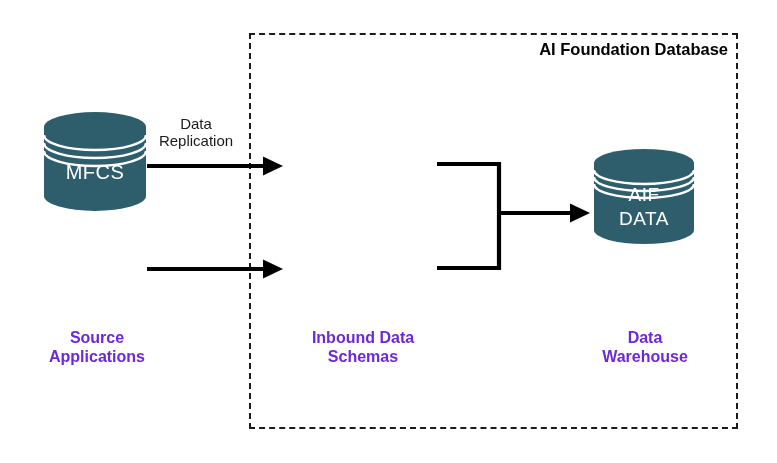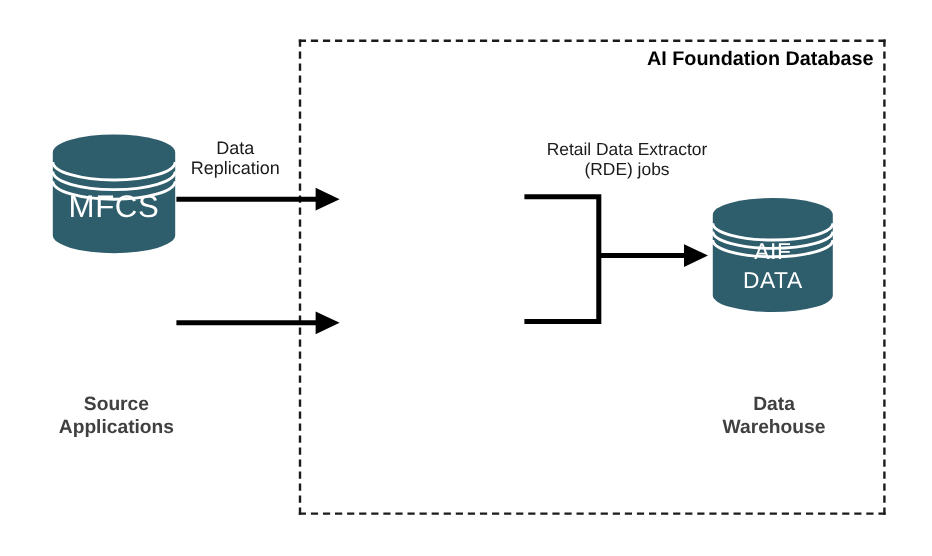--- a/index.html
+++ b/index.html
@@ -31,40 +31,40 @@
   }
   .cyl{
     position:absolute;
     z-index:3;
   }
   .cyl-shape{position:absolute;left:0;top:0;width:100%;height:100%;}
   .cyl-label{
     position:absolute;inset:0;
     display:flex;align-items:center;justify-content:center;
     color:#ffffff;
-    font-size:26px;
+    font-size:20px;
     text-align:center;
     white-space:pre-line;
     padding-top:22px;
     box-sizing:border-box;
     letter-spacing:0.5px;
   }
   .cyl-label.small{font-size:19px;line-height:24px;padding-top:20px;}
   .edge-label{
     position:absolute;
     color:#1a1a1a;
     font-size:15px;
     line-height:16.5px;
     text-align:center;
     white-space:pre-line;
     z-index:4;
   }
   .group-label{
     position:absolute;
-    color:#404040;
+    color:#6d28d9;
     font-size:16px;
     font-weight:bold;
     line-height:19px;
     text-align:center;
     white-space:pre-line;
     z-index:4;
   }
 </style>
 </head>
 <body>
@@ -101,37 +101,37 @@
           <path d="M2,25 A51,15 0 0 0 104,25" fill="none" stroke="#FFFFFF" stroke-width="2.4"></path>
           <path d="M2,33 A51,15 0 0 0 104,33" fill="none" stroke="#FFFFFF" stroke-width="2.4"></path>
           <path d="M2,41 A51,15 0 0 0 104,41" fill="none" stroke="#FFFFFF" stroke-width="2.4"></path>
         </svg></div>
     <div class="cyl-label">MFCS</div>
   </div>
 
 
 
 
-  <div class="cyl" style="left:592px;top:163px;width:104px;height:99px">
+  <div class="cyl" style="left:592px;top:147px;width:104px;height:99px">
     <div class="cyl-shape"><svg width="104" height="99" viewBox="0 0 104 99" xmlns="http://www.w3.org/2000/svg">
           <path d="M2,16 A50,14 0 0 1 102,16 L102,83 A50,14 0 0 1 2,83 Z" fill="#2E5D6C"></path>
           <path d="M2,23 A50,14 0 0 0 102,23" fill="none" stroke="#FFFFFF" stroke-width="2.4"></path>
           <path d="M2,30 A50,14 0 0 0 102,30" fill="none" stroke="#FFFFFF" stroke-width="2.4"></path>
           <path d="M2,37 A50,14 0 0 0 102,37" fill="none" stroke="#FFFFFF" stroke-width="2.4"></path>
         </svg></div>
     <div class="cyl-label small">AIF
 DATA</div>
   </div>
 
   <div class="edge-label" style="left:136px;top:116px;width:120px">Data
 Replication</div>
 
-  <div class="edge-label" style="left:430px;top:117px;width:185px;font-size:14.5px">Retail Data Extractor
-(RDE) jobs</div>
 
   <div class="group-label" style="left:27px;top:328px;width:140px">Source
 Applications</div>
 
+  <div class="group-label" style="left:283px;top:328px;width:160px">Inbound Data
+Schemas</div>
 
   <div class="group-label" style="left:575px;top:328px;width:140px">Data
 Warehouse</div>
 
 </div>
 
 </body></html>

